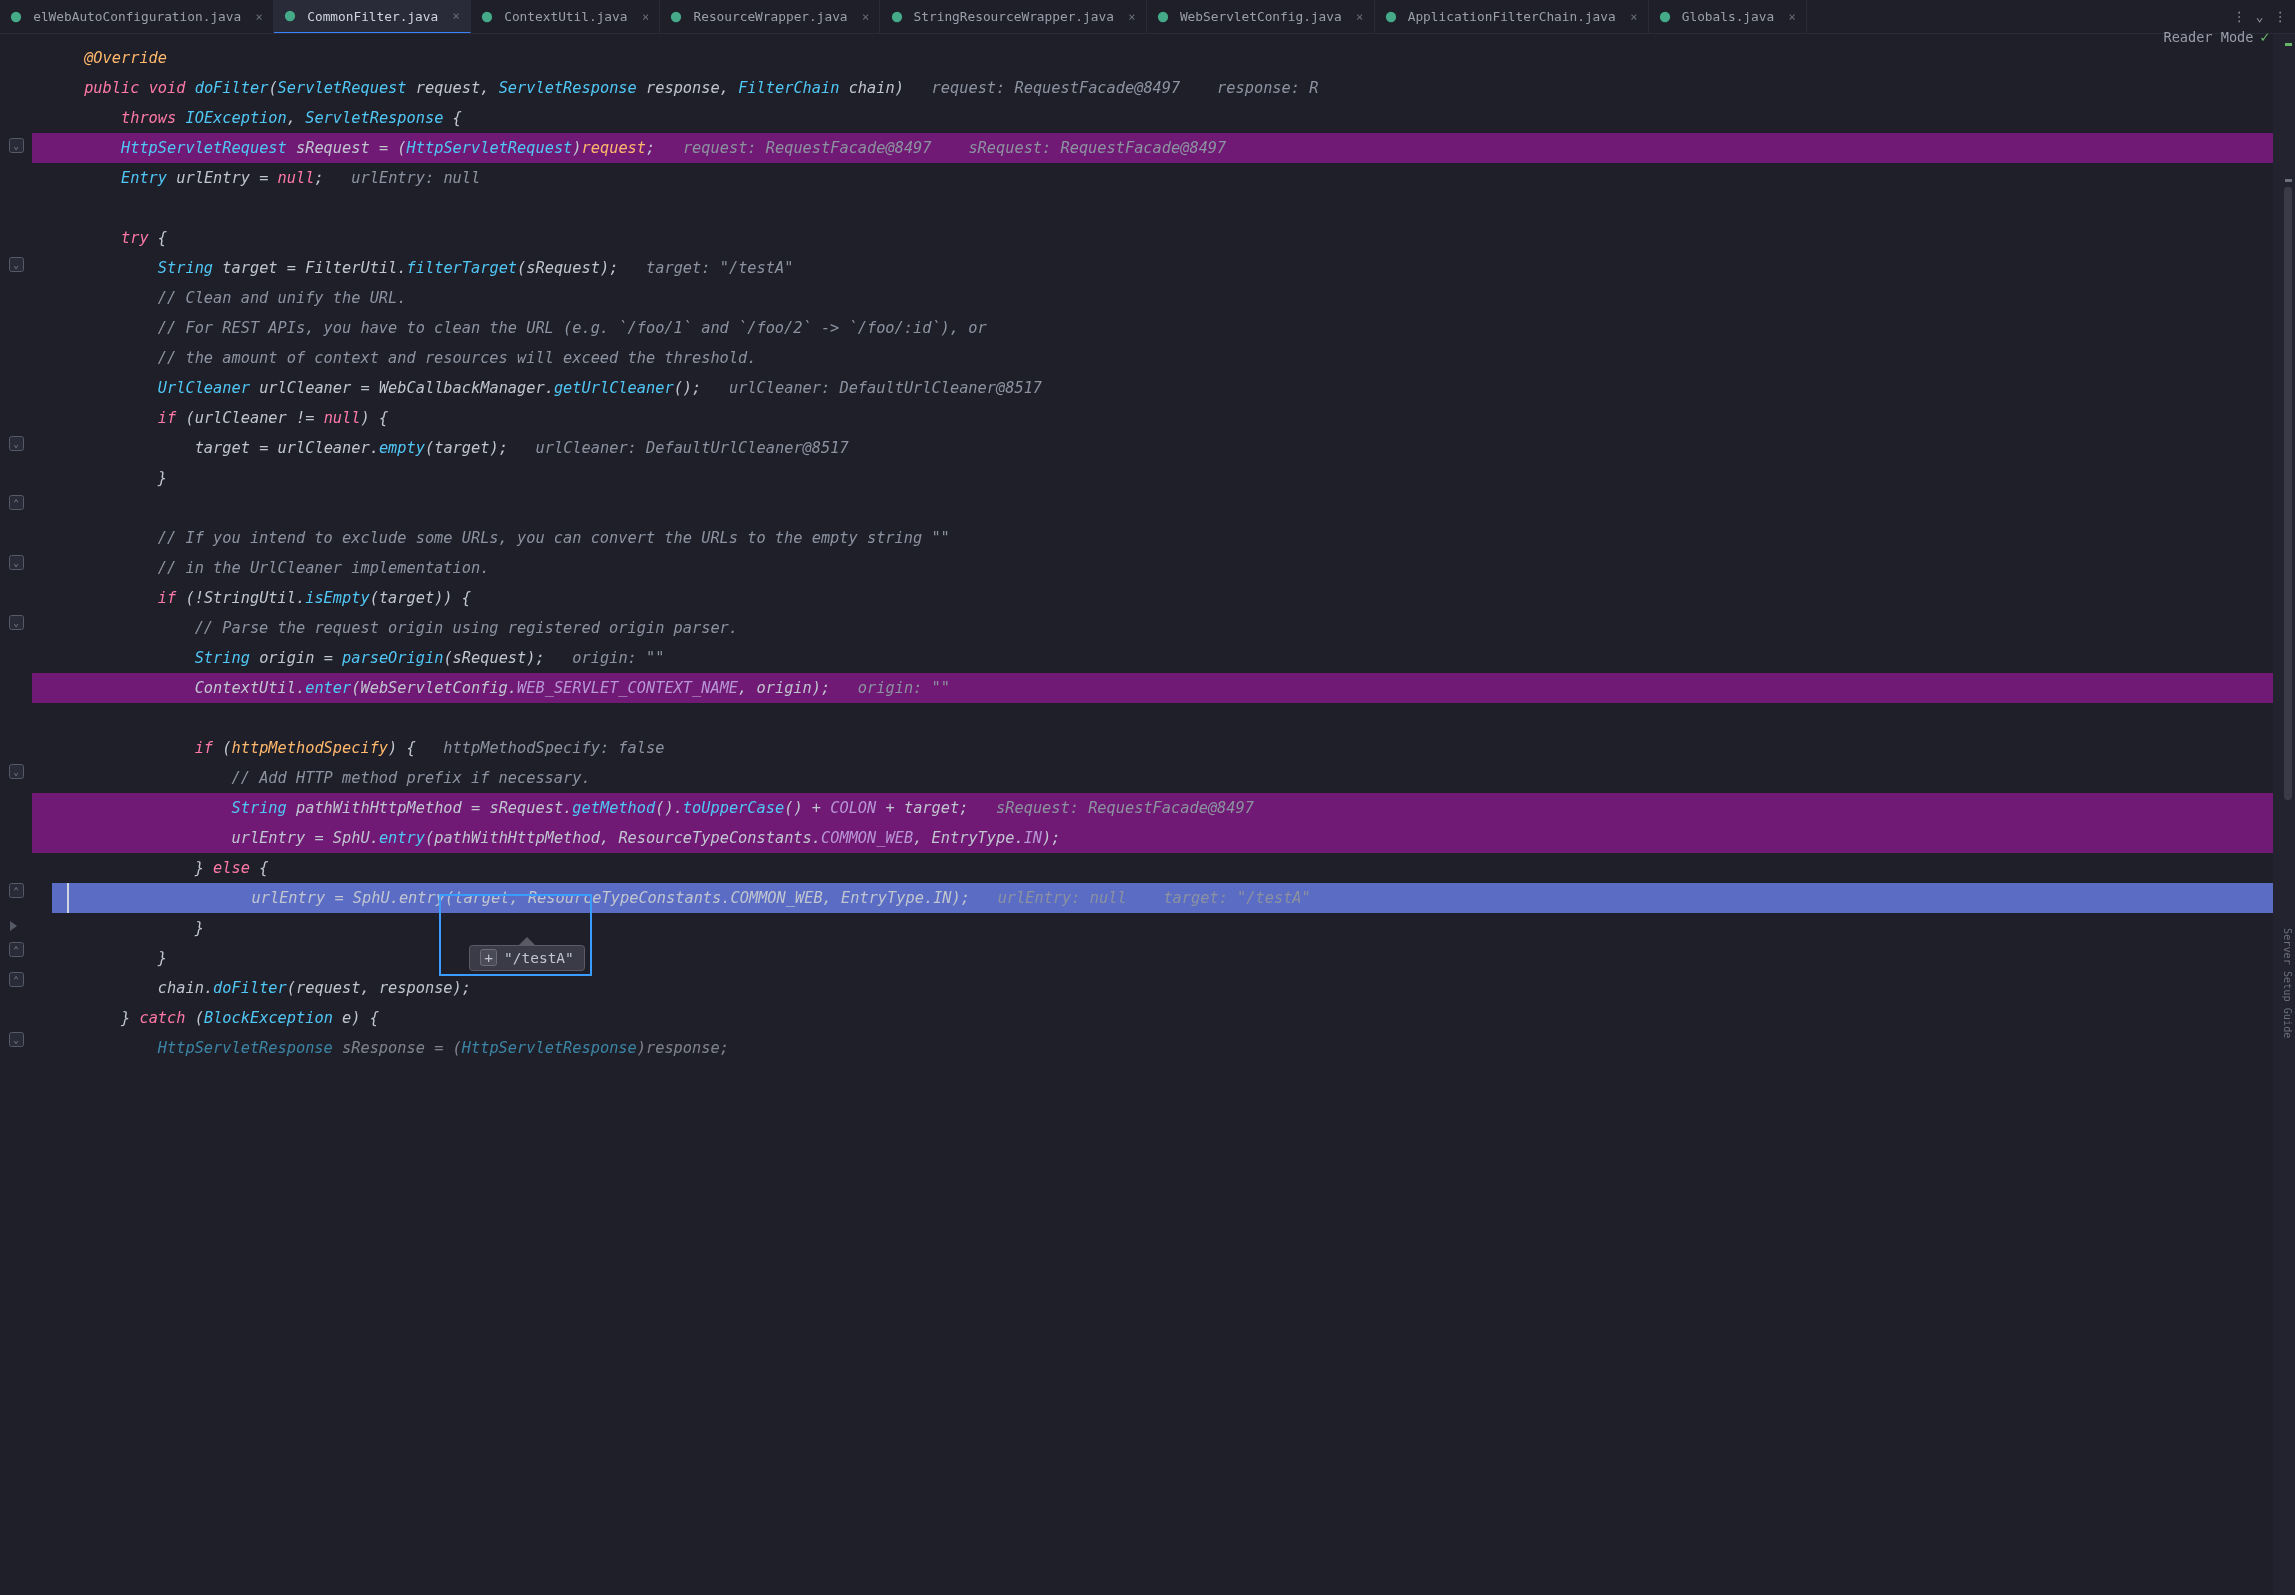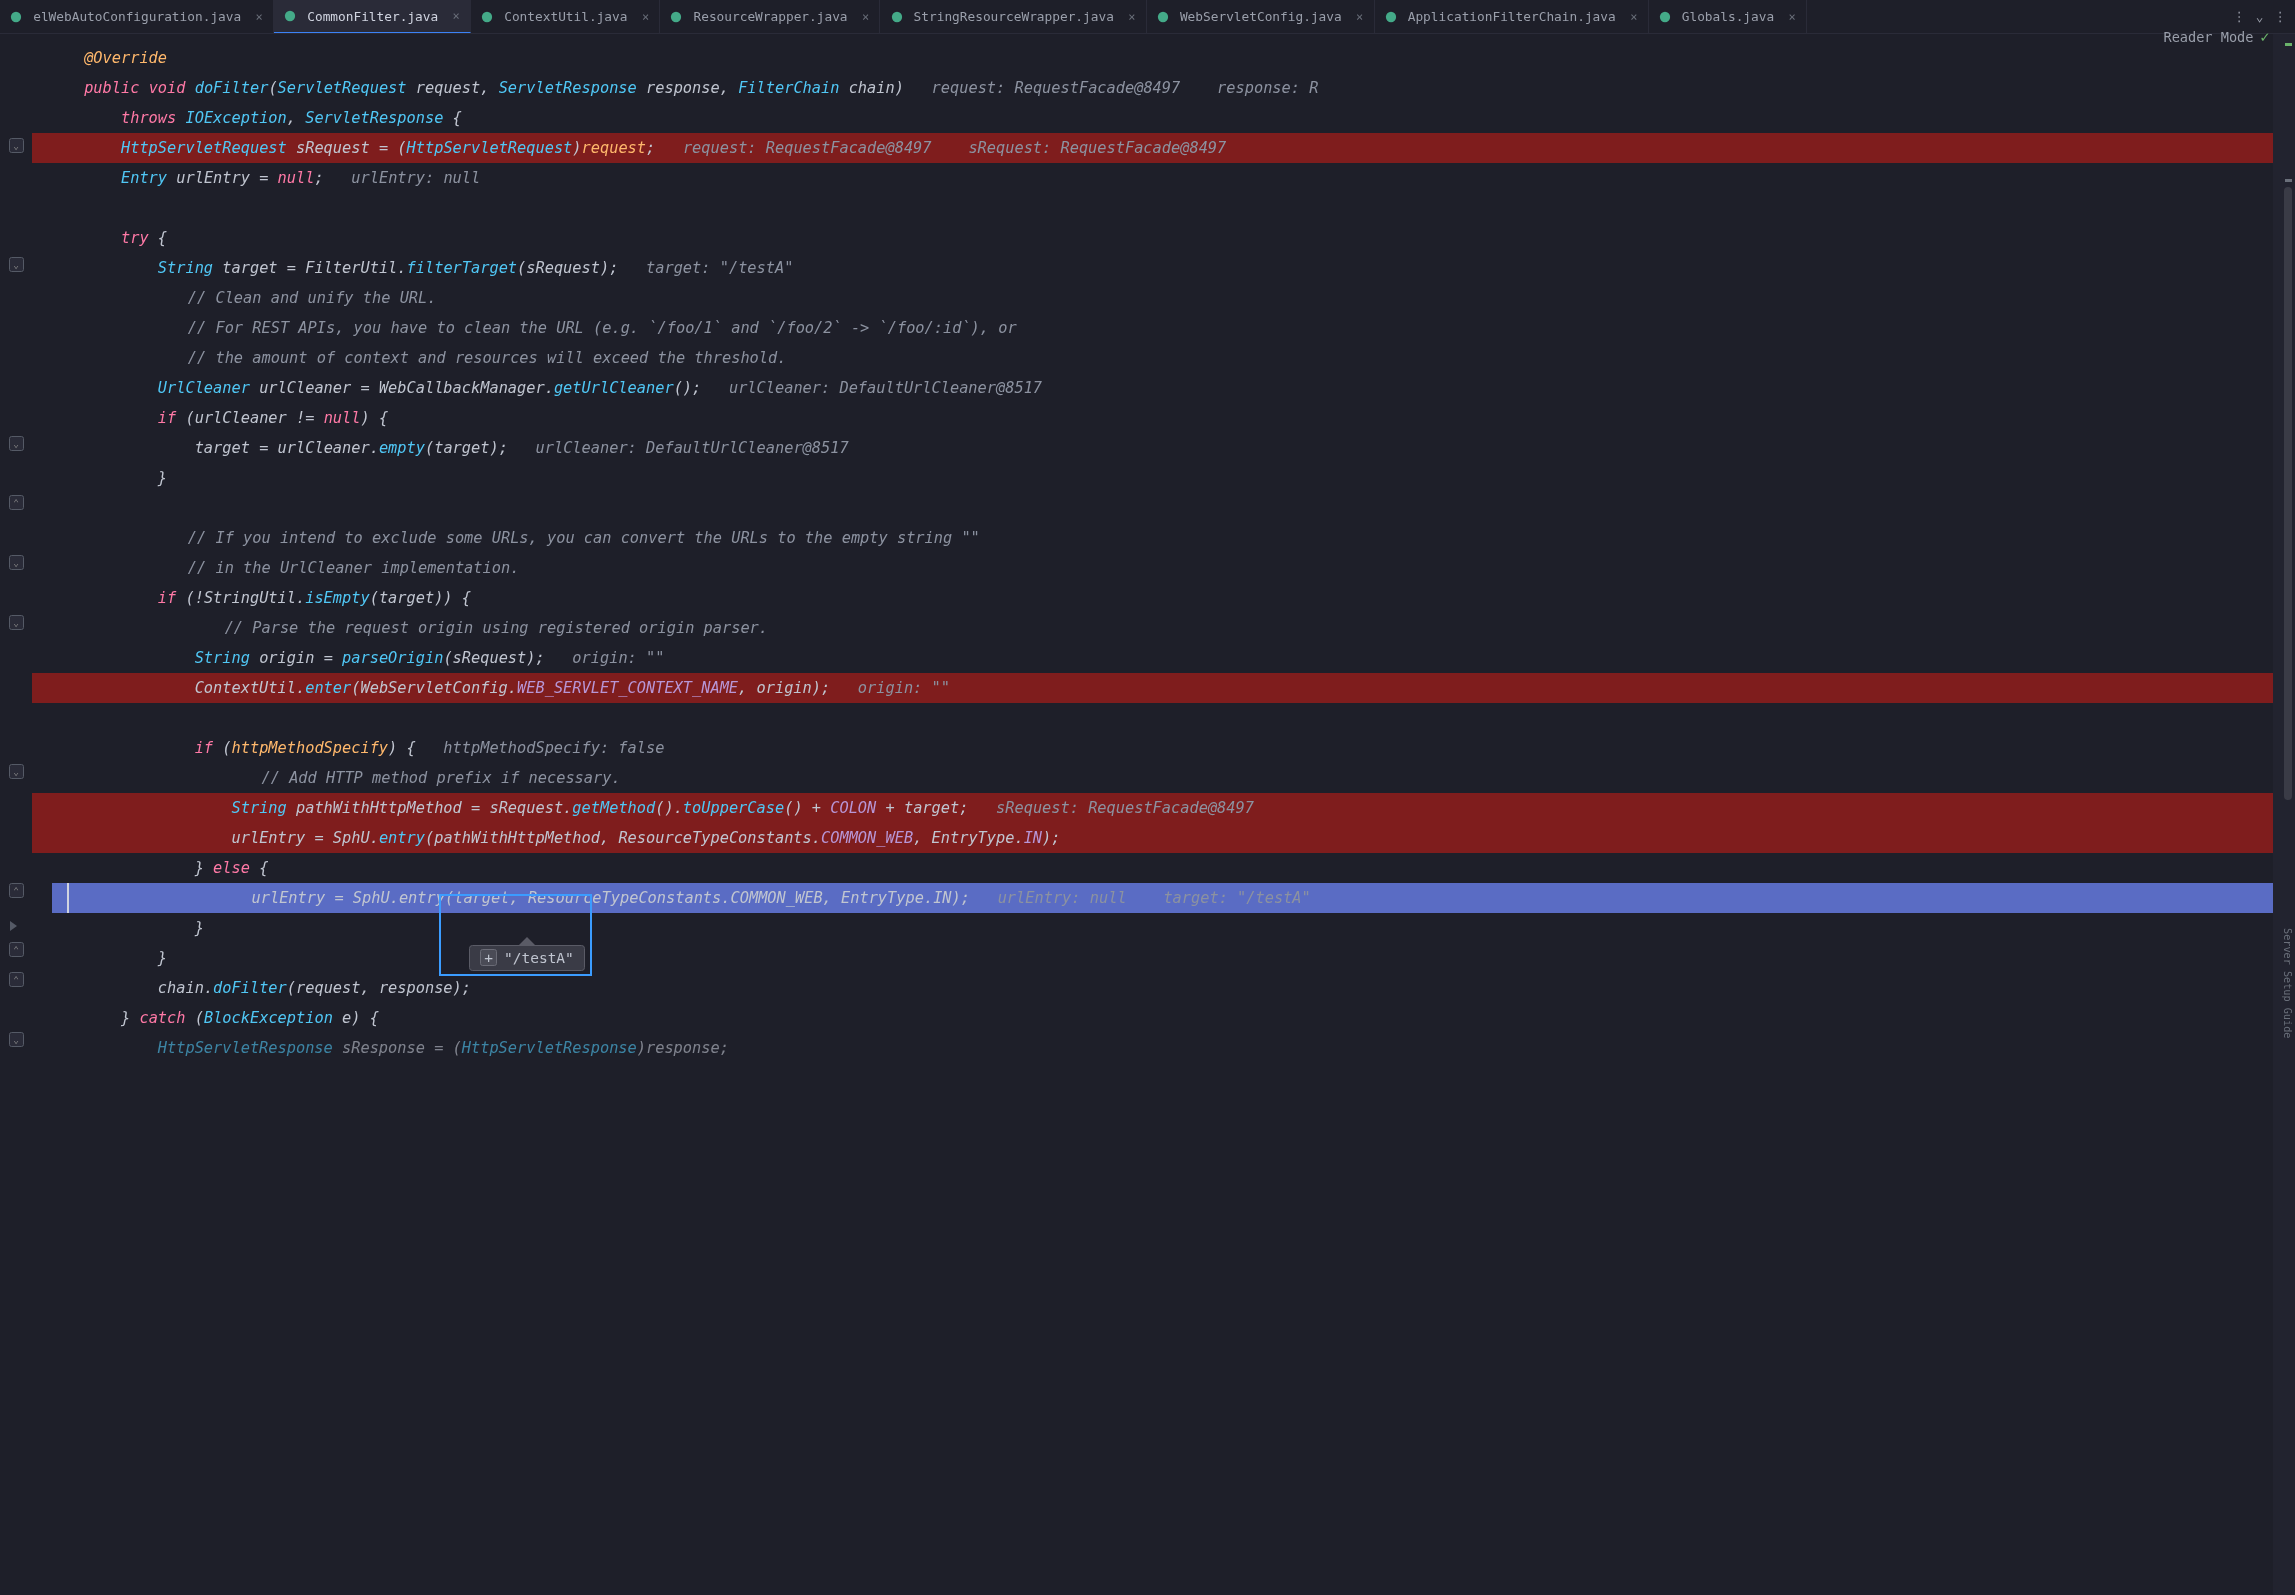--- a/index.html
+++ b/index.html
@@ -120,21 +120,21 @@
     }
     .code-line {
       padding-left: 15.3px;
       line-height: 30px;
       height: 30px;
       white-space: pre;
       font-style: italic;
       position: relative;
     }
     .hl-red {
-      background: #7f1d1d;
+      background: #701a75;
       font-style: italic;
     }
     .hl-blue {
       background: #5a6cc4;
       margin-left: 20px;
     }
     .caret {
       position: absolute;
       left: 15.3px;
       top: 0;
@@ -142,21 +142,21 @@
       height: 30px;
       background: #d0d4e0;
     }
     
     
     .k { color: #ff79a6; }
     .ann { color: #ffb86c; }
     .fn { color: #50c7f5; }
     .cls { color: #50c7f5; }
     .var { color: #c0c5d0; }
-    .cmt { color: #8c92a0; margin-left: 30px; }
+    .cmt { color: #8c92a0; }
     .hint { color: #8c92a0; }
     .field { color: #b896d6; }
     .op { color: #c0c5d0; }
     .pa { color: #c0c5d0; }
     
     
     .debug-box {
       position: absolute;
       border: 2.6px solid #3b9cff;
       background: transparent;

